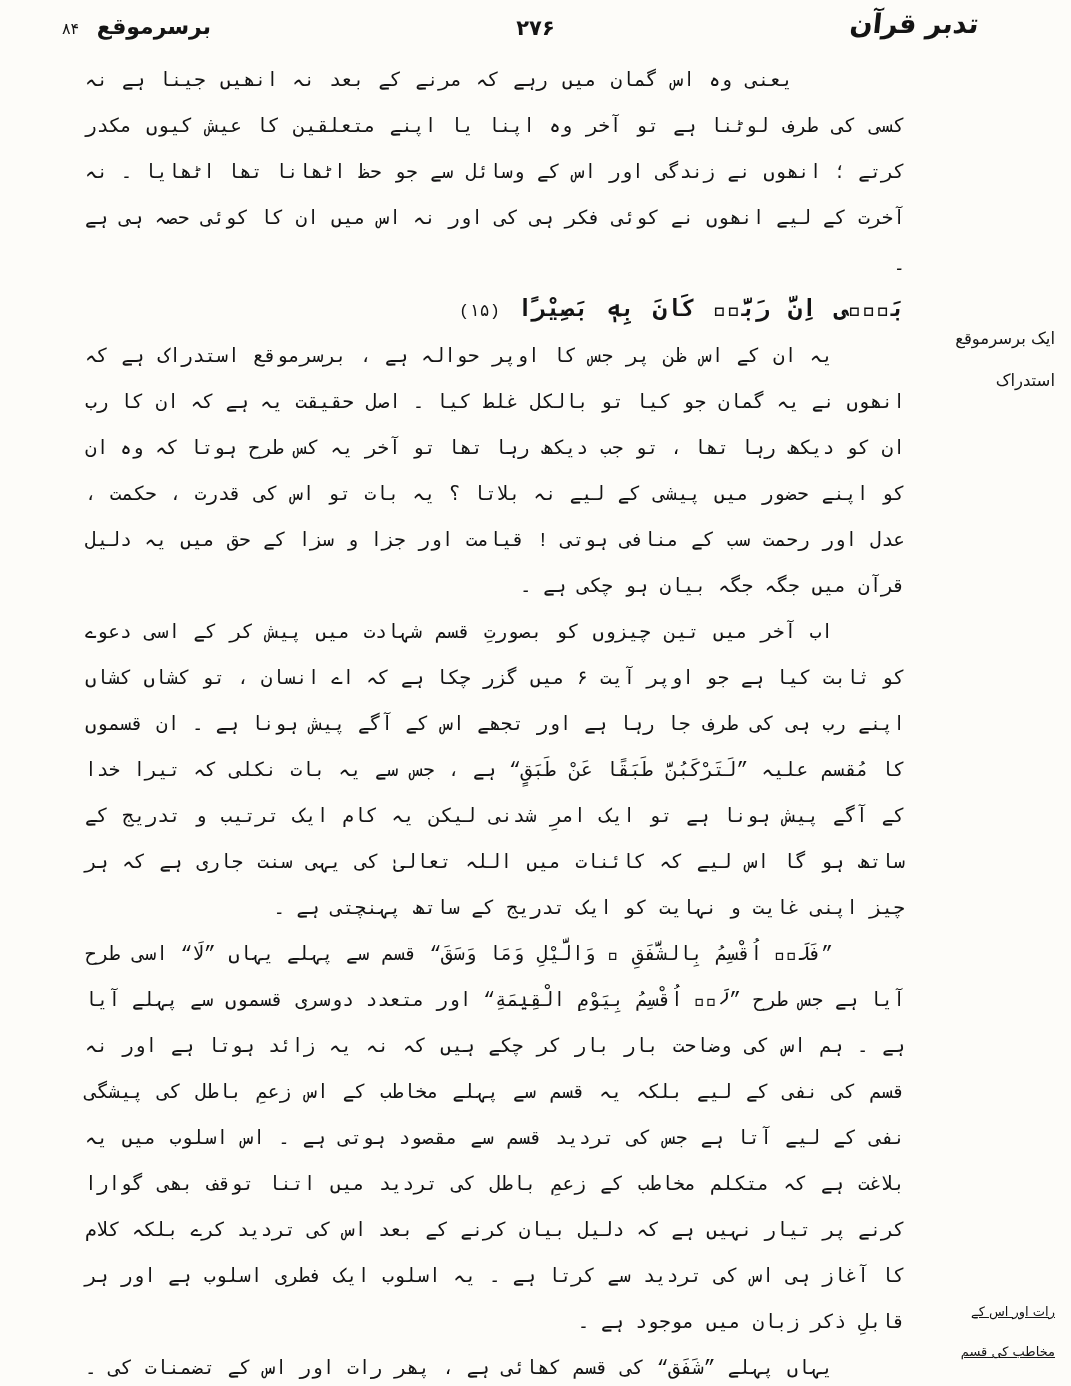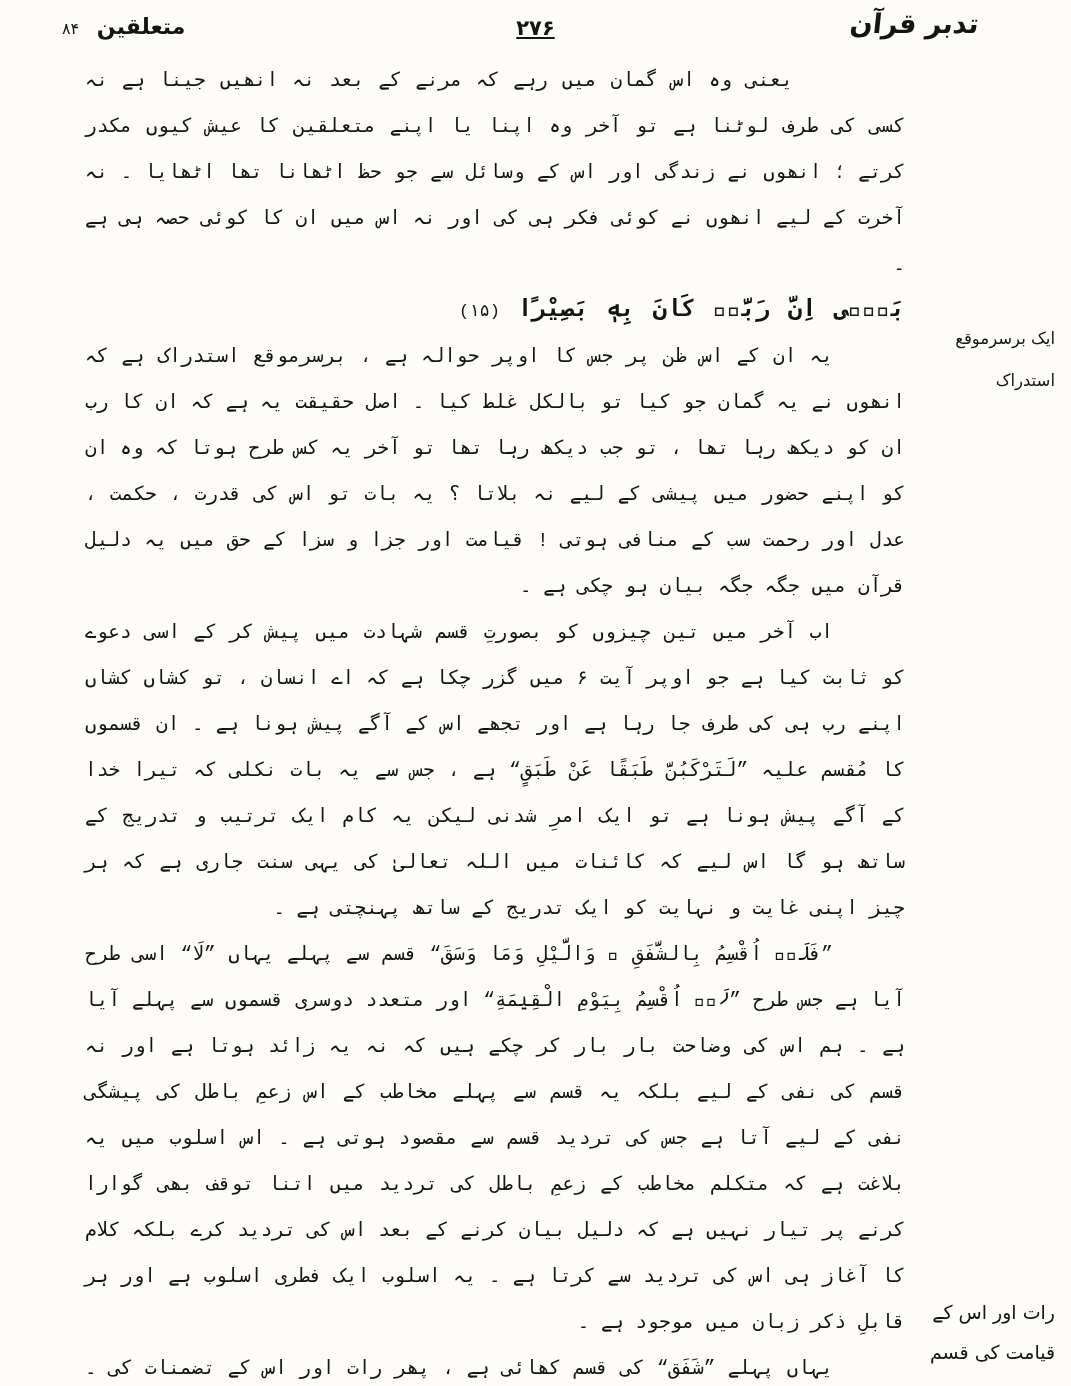--- a/index.html
+++ b/index.html
@@ -16,21 +16,21 @@
   
   .hdr-title{
     position:absolute;top:8px;right:92px;
     font-size:27px;font-weight:bold;
     transform:skewX(-6deg);
     letter-spacing:1px;
   }
   .hdr-pageno{
     position:absolute;top:16px;left:50%;
     transform:translateX(-50%);
-    font-size:21px;font-weight:bold;letter-spacing:2px;text-decoration:underline;
+    font-size:21px;font-weight:bold;letter-spacing:2px;
   }
   .hdr-surah{
     position:absolute;top:14px;left:62px;
     font-size:22px;font-weight:bold;
   }
   .hdr-surah .num{font-size:16px;margin-right:10px;font-weight:normal;margin-top:12px;}
   
   .main{
     position:absolute;top:58px;right:166px;left:85px;
     text-align:justify;
@@ -52,31 +52,31 @@
   
   .mnote{
     position:absolute;right:16px;width:152px;
     text-align:right;
     font-size:16.5px;
     line-height:42px;
     font-weight:500;
   }
   .mnote span{display:block;}
   .mnote-2{line-height:58px;}
-  .mnote-3{font-size:19px;line-height:40px;}
+  .mnote-3{font-size:13px;line-height:40px;text-decoration:underline;}
 </style>
 </head>
 <body>
 
 <div class="page">
 
   <div class="hdr-title">تدبر قرآن</div>
   <div class="hdr-pageno">۲۷۶</div>
   <div class="hdr-surah">
-    <span>متعلقین</span>
+    <span>برسرموقع</span>
     <span class="num">۸۴</span>
   </div>
 
   <div class="main">
 
     <p class="para para-first">یعنی وہ اس گمان میں رہے کہ مرنے کے بعد نہ انھیں جینا ہے نہ کسی کی طرف لوٹنا ہے تو آخر وہ اپنا یا اپنے متعلقین کا عیش کیوں مکدر کرتے ؛ انھوں نے زندگی اور اس کے وسائل سے جو حظ اٹھانا تھا اٹھایا ۔ نہ آخرت کے لیے انھوں نے کوئی فکر ہی کی اور نہ اس میں ان کا کوئی حصہ ہی ہے ۔</p>
 
     <p class="verse">
       <span>بَلٰۤی اِنَّ رَبَّهٗ كَانَ بِهٖ بَصِيْرًا</span>
       <span class="ref">(۱۵)</span>
@@ -95,16 +95,16 @@
   </div>
 
   <div class="mnote" style="top:318px;">
     <span>ایک برسرموقع</span>
     <span>استدراک</span>
   </div>
 
 
   <div class="mnote mnote-3" style="top:1292px;">
     <span>رات اور اس کے</span>
-    <span>قیامت کی قسم</span>
+    <span>مخاطب کی قسم</span>
   </div>
 
 </div>
 
 </body></html>

